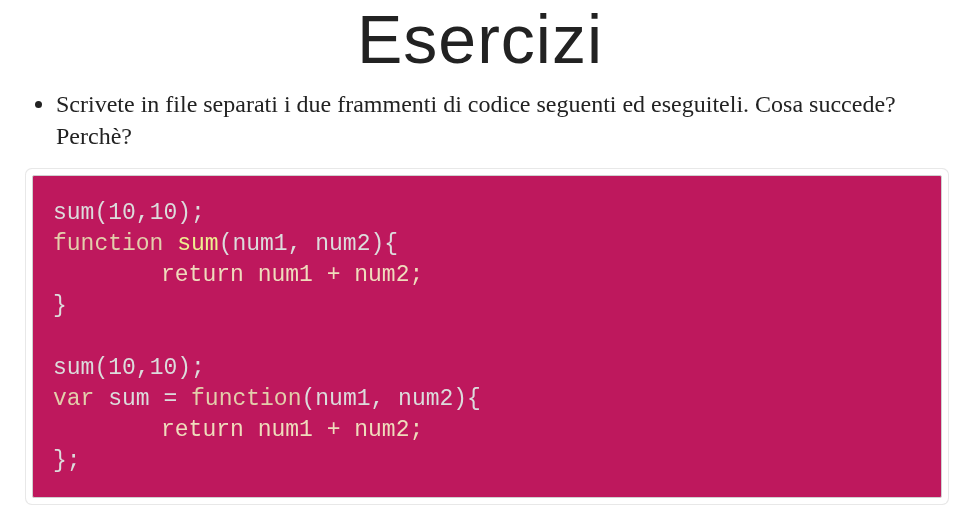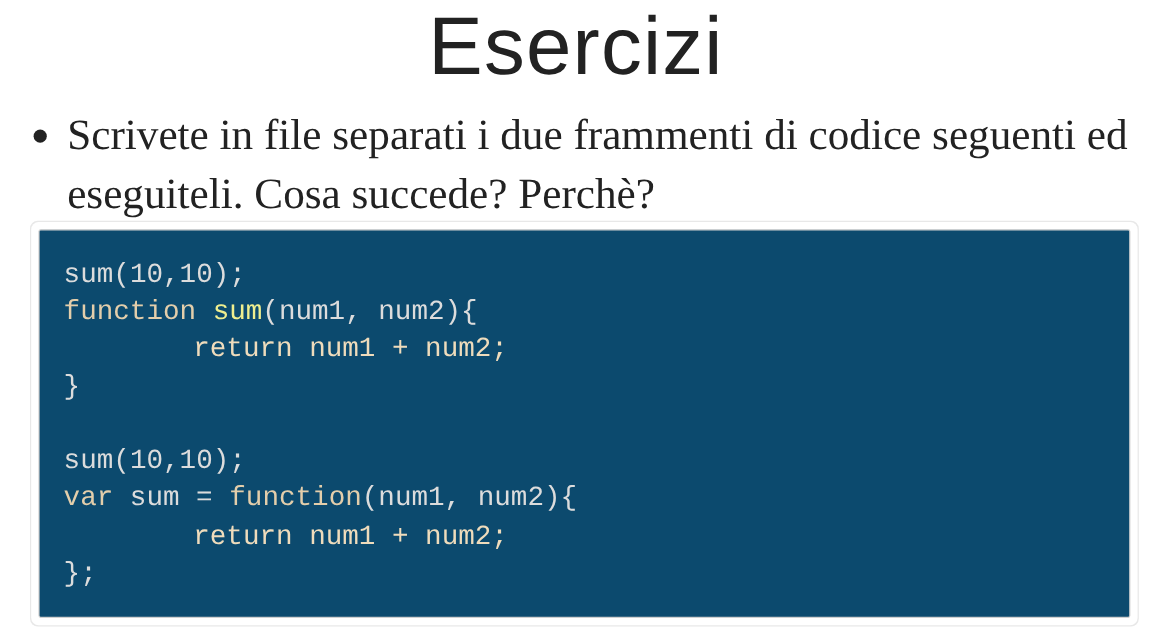--- a/index.html
+++ b/index.html
@@ -8,28 +8,28 @@
   .title {
     font-family: 'Segoe UI Light', 'Helvetica Neue', Arial, sans-serif;
     font-weight: 300;
     font-size: 68px;
     letter-spacing: 1px;
     text-align: center;
     margin-top: 0px;
   }
   .list { list-style: disc; margin: 10px 0 0 56px; }
   .list li {
-    font-size: 36px;
+    font-size: 24px;
     line-height: 1.35;
     font-weight: 500;
     padding-right: 4px;
   }
   .codeblock {
-    margin: 6px 18px 0 32px;
-    background: #0c4a6e;
+    margin: 22px 18px 0 32px;
+    background: #be185d;
     border-radius: 2px;
     padding: 22px 20px 20px 20px;
     font-family: Consolas, 'Courier New', monospace;
     font-size: 23px;
     line-height: 1.35;
     color: #dcdcdc;
     border: 1px solid #d0d0d0;
     box-shadow: 0 0 0 6px #fff, 0 0 0 7px #e8e8e8;
     min-height: 300px;
   }

